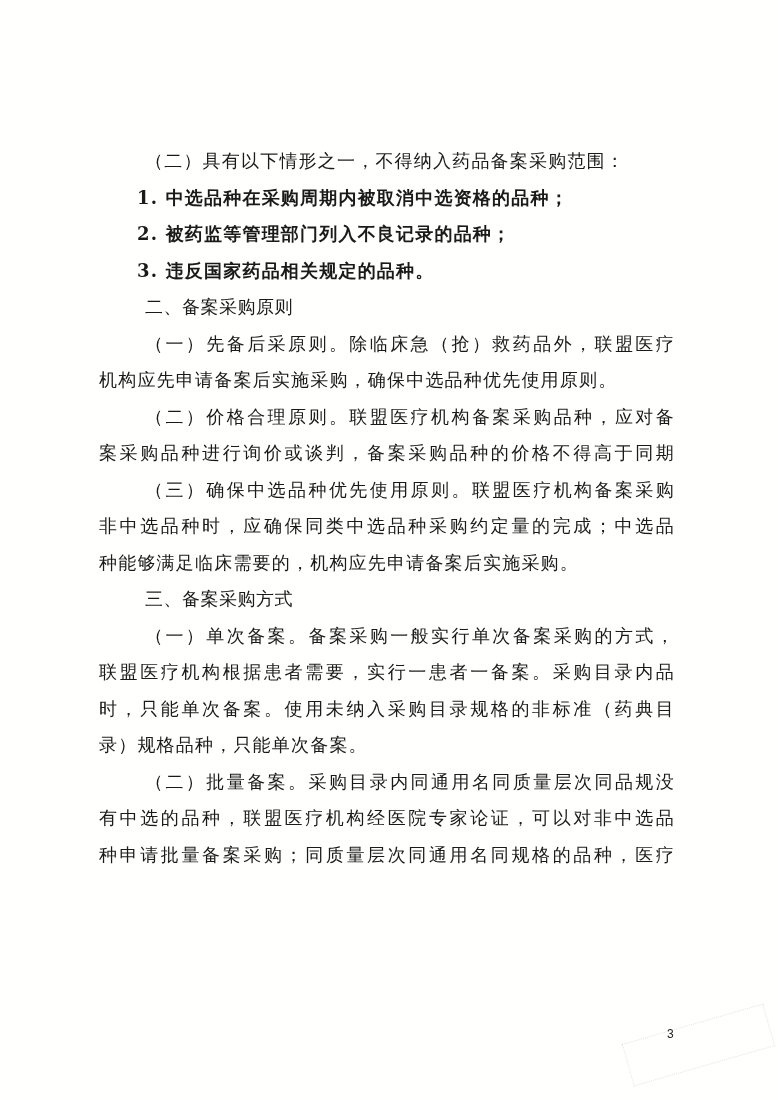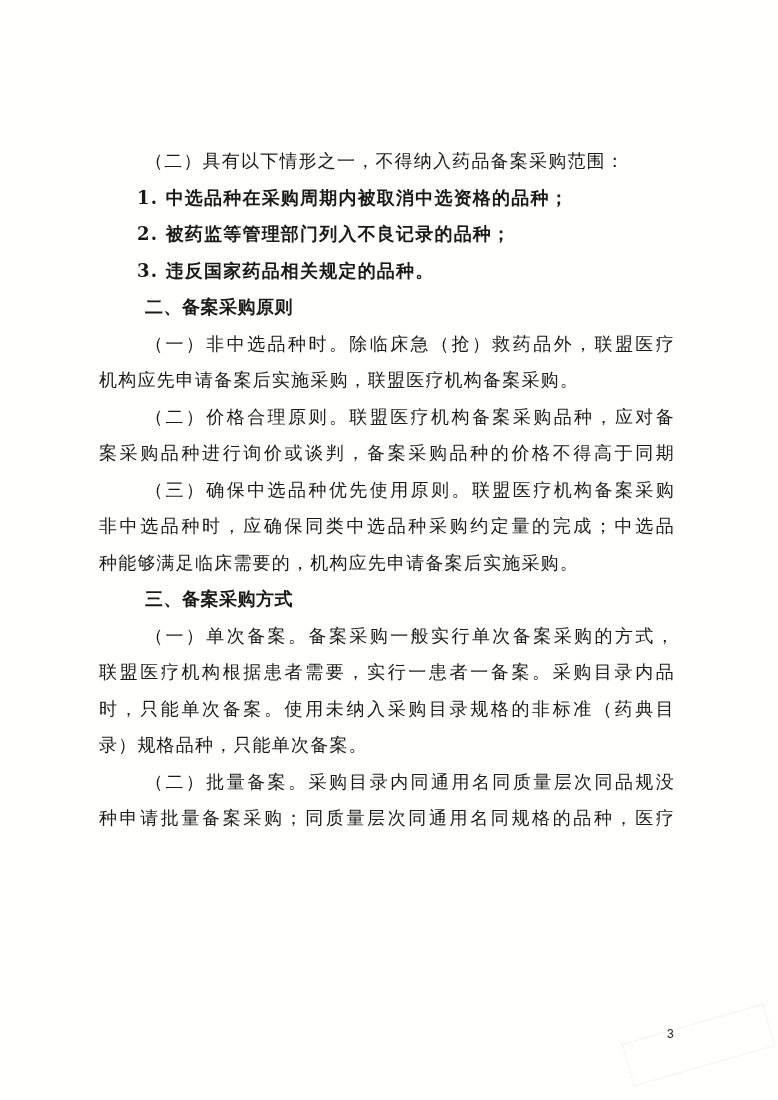--- a/index.html
+++ b/index.html
@@ -25,21 +25,21 @@
     height: 36.5px;
     line-height: 36.5px;
     font-size: 18px;
     white-space: nowrap;
     letter-spacing: 1.2px;
   }
   .indent-para { padding-left: 46px; }
   .indent-item { padding-left: 38px; font-weight: bold; }
   .heading {
     font-family: "DejaVu Sans", "Liberation Sans", sans-serif;
-    font-weight: bold;
+    font-weight: normal;
     padding-left: 46px;
     letter-spacing: 0.5px;
   }
   .justify {
     text-align: justify;
     text-align-last: justify;
     display: block;
   }
   .page-number {
     position: absolute;
@@ -66,23 +66,23 @@
 <div class="page">
 
   <div class="line indent-para">（二）具有以下情形之一，不得纳入药品备案采购范围：</div>
   <div class="line indent-item">1. 中选品种在采购周期内被取消中选资格的品种；</div>
   <div class="line indent-item">2. 被药监等管理部门列入不良记录的品种；</div>
   <div class="line indent-item">3. 违反国家药品相关规定的品种。</div>
 
   <div class="line heading">二、备案采购原则</div>
 
   <div class="line indent-para">
-      <span class="justify">（一）非中选品种时。除临床急（抢）救药品外，联盟医疗</span>
+      <span class="justify">（一）先备后采原则。除临床急（抢）救药品外，联盟医疗</span>
     </div>
-  <div class="line">机构应先申请备案后实施采购，联盟医疗机构备案采购。</div>
+  <div class="line">机构应先申请备案后实施采购，确保中选品种优先使用原则。</div>
 
   <div class="line indent-para">
       <span class="justify">（二）价格合理原则。联盟医疗机构备案采购品种，应对备</span>
     </div>
   <div class="line">
       <span class="justify">案采购品种进行询价或谈判，备案采购品种的价格不得高于同期</span>
     </div>
 
   <div class="line indent-para">
       <span class="justify">（三）确保中选品种优先使用原则。联盟医疗机构备案采购</span>
@@ -102,18 +102,21 @@
     </div>
   <div class="line">
       <span class="justify">时，只能单次备案。使用未纳入采购目录规格的非标准（药典目</span>
     </div>
   <div class="line">录）规格品种，只能单次备案。</div>
 
   <div class="line indent-para">
       <span class="justify">（二）批量备案。采购目录内同通用名同质量层次同品规没</span>
     </div>
   <div class="line">
+      <span class="justify">有中选的品种，联盟医疗机构经医院专家论证，可以对非中选品</span>
+    </div>
+  <div class="line">
       <span class="justify">种申请批量备案采购；同质量层次同通用名同规格的品种，医疗</span>
     </div>
 </div>
 
 <div class="stamp"></div>
 <div class="page-number">3</div>
 
 </body></html>

